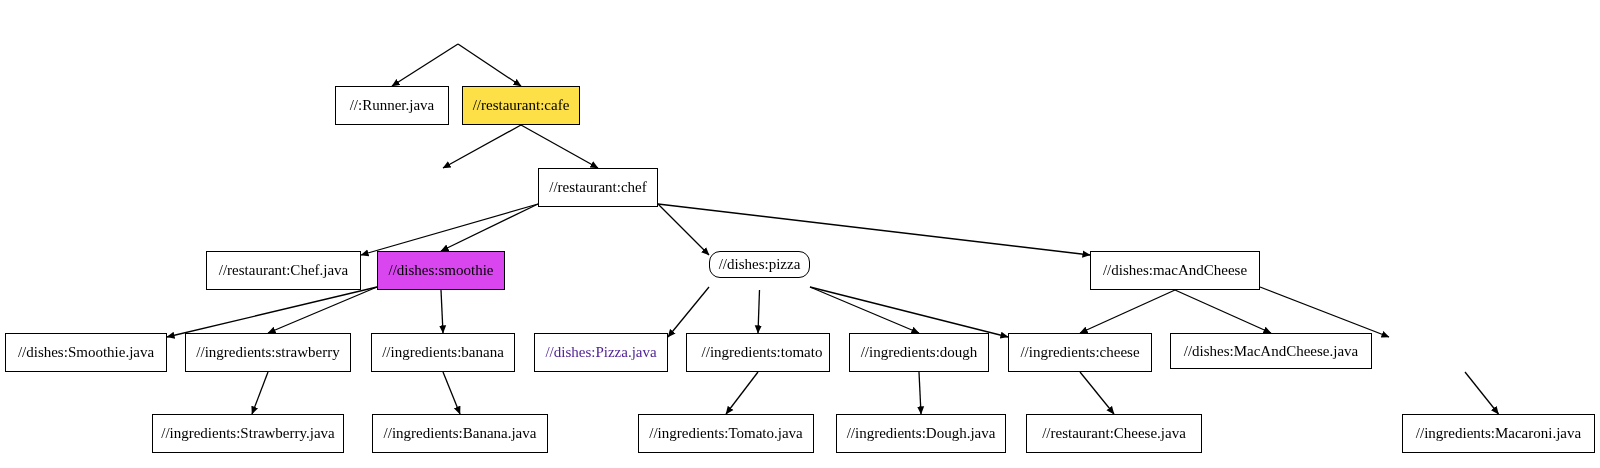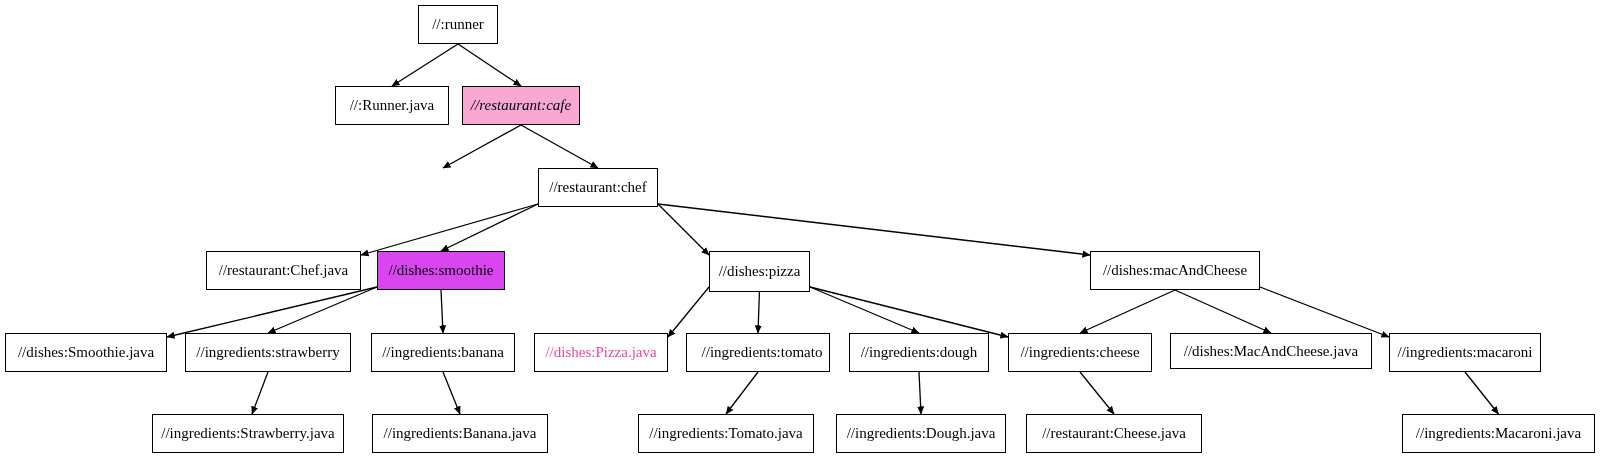--- a/index.html
+++ b/index.html
@@ -69,70 +69,64 @@
       <line x1="1175" y1="290" x2="1080" y2="333" stroke="#000000" stroke-width="1.3" marker-end="url(#arrowhead)"></line>
       <line x1="1175" y1="290" x2="1271" y2="333" stroke="#000000" stroke-width="1.3" marker-end="url(#arrowhead)"></line>
       <line x1="1260" y1="287" x2="1389" y2="337" stroke="#000000" stroke-width="1.3" marker-end="url(#arrowhead)"></line>
       <line x1="268" y1="372" x2="252" y2="414" stroke="#000000" stroke-width="1.3" marker-end="url(#arrowhead)"></line>
       <line x1="443" y1="372" x2="460" y2="414" stroke="#000000" stroke-width="1.3" marker-end="url(#arrowhead)"></line>
       <line x1="758" y1="372" x2="726" y2="414" stroke="#000000" stroke-width="1.3" marker-end="url(#arrowhead)"></line>
       <line x1="919" y1="372" x2="921" y2="414" stroke="#000000" stroke-width="1.3" marker-end="url(#arrowhead)"></line>
       <line x1="1080" y1="372" x2="1114" y2="414" stroke="#000000" stroke-width="1.3" marker-end="url(#arrowhead)"></line>
       <line x1="1465" y1="372" x2="1498.5" y2="414" stroke="#000000" stroke-width="1.3" marker-end="url(#arrowhead)"></line>
     </svg>
-<div class="graph-node" style="left: 418px; top: 5px; width: 80px; height: 39px; border-color: rgb(0, 0, 0); background: rgb(255, 255, 255); color: rgb(0, 0, 0);">
-      <span class="node-label">//:runner</span>
-    </div>
     <div class="graph-node" style="left: 335px; top: 86px; width: 114px; height: 39px; border-color: rgb(0, 0, 0); background: rgb(255, 255, 255); color: rgb(0, 0, 0);">
       <span class="node-label">//:Runner.java</span>
     </div>
-    <div class="graph-node" style="left: 462px; top: 86px; width: 118px; height: 39px; border-color: rgb(0, 0, 0); background: #f9a8d4; color: rgb(0, 0, 0); font-style: italic;">
+    <div class="graph-node" style="left: 462px; top: 86px; width: 118px; height: 39px; border-color: rgb(0, 0, 0); background: #fde047; color: rgb(0, 0, 0);">
       <span class="node-label">//restaurant:cafe</span>
     </div>
     <div class="graph-node" style="left: 538px; top: 168px; width: 120px; height: 39px; border-color: rgb(0, 0, 0); background: rgb(255, 255, 255); color: rgb(0, 0, 0);">
       <span class="node-label">//restaurant:chef</span>
     </div>
     <div class="graph-node" style="left: 206px; top: 251px; width: 155px; height: 39px; border-color: rgb(0, 0, 0); background: rgb(255, 255, 255); color: rgb(0, 0, 0);">
       <span class="node-label">//restaurant:Chef.java</span>
     </div>
     <div class="graph-node" style="left: 377px; top: 251px; width: 128px; height: 39px; border-color: rgb(0, 0, 0); background: #d946ef; color: rgb(0, 0, 0);">
       <span class="node-label">//dishes:smoothie</span>
     </div>
-    <div class="graph-node" style="left: 709px; top: 251px; width: 101px; height: 41px; border-color: rgb(0, 0, 0); background: rgb(255, 255, 255); color: rgb(0, 0, 0);">
+    <div class="graph-node" style="left: 709px; top: 251px; width: 101px; height: 27px; border-color: rgb(0, 0, 0); background: rgb(255, 255, 255); color: rgb(0, 0, 0); border-radius: 11px;">
       <span class="node-label">//dishes:pizza</span>
     </div>
     <div class="graph-node" style="left: 1090px; top: 251px; width: 170px; height: 39px; border-color: rgb(0, 0, 0); background: rgb(255, 255, 255); color: rgb(0, 0, 0);">
       <span class="node-label">//dishes:macAndCheese</span>
     </div>
     <div class="graph-node" style="left: 5px; top: 333px; width: 162px; height: 39px; border-color: rgb(0, 0, 0); background: rgb(255, 255, 255); color: rgb(0, 0, 0);">
       <span class="node-label">//dishes:Smoothie.java</span>
     </div>
     <div class="graph-node" style="left: 185px; top: 333px; width: 166px; height: 39px; border-color: rgb(0, 0, 0); background: rgb(255, 255, 255); color: rgb(0, 0, 0);">
       <span class="node-label">//ingredients:strawberry</span>
     </div>
     <div class="graph-node" style="left: 371px; top: 333px; width: 144px; height: 39px; border-color: rgb(0, 0, 0); background: rgb(255, 255, 255); color: rgb(0, 0, 0);">
       <span class="node-label">//ingredients:banana</span>
     </div>
-    <div class="graph-node" style="left: 534px; top: 333px; width: 134px; height: 39px; border-color: rgb(0, 0, 0); background: rgb(255, 255, 255); color: #ec4899;">
+    <div class="graph-node" style="left: 534px; top: 333px; width: 134px; height: 39px; border-color: rgb(0, 0, 0); background: rgb(255, 255, 255); color: #4c1d95;">
       <span class="node-label">//dishes:Pizza.java</span>
     </div>
     <div class="graph-node" style="left: 686px; top: 333px; width: 144px; height: 39px; border-color: rgb(0, 0, 0); background: rgb(255, 255, 255); color: rgb(0, 0, 0); padding-left: 8px;">
       <span class="node-label">//ingredients:tomato</span>
     </div>
     <div class="graph-node" style="left: 849px; top: 333px; width: 140px; height: 39px; border-color: rgb(0, 0, 0); background: rgb(255, 255, 255); color: rgb(0, 0, 0);">
       <span class="node-label">//ingredients:dough</span>
     </div>
     <div class="graph-node" style="left: 1008px; top: 333px; width: 144px; height: 39px; border-color: rgb(0, 0, 0); background: rgb(255, 255, 255); color: rgb(0, 0, 0);">
       <span class="node-label">//ingredients:cheese</span>
     </div>
     <div class="graph-node" style="left: 1170px; top: 333px; width: 202px; height: 36px; border-color: rgb(0, 0, 0); background: rgb(255, 255, 255); color: rgb(0, 0, 0);">
       <span class="node-label">//dishes:MacAndCheese.java</span>
-    </div>
-    <div class="graph-node" style="left: 1389px; top: 333px; width: 152px; height: 39px; border-color: rgb(0, 0, 0); background: rgb(255, 255, 255); color: rgb(0, 0, 0);">
-      <span class="node-label">//ingredients:macaroni</span>
     </div>
     <div class="graph-node" style="left: 152px; top: 414px; width: 192px; height: 39px; border-color: rgb(0, 0, 0); background: rgb(255, 255, 255); color: rgb(0, 0, 0);">
       <span class="node-label">//ingredients:Strawberry.java</span>
     </div>
     <div class="graph-node" style="left: 372px; top: 414px; width: 176px; height: 39px; border-color: rgb(0, 0, 0); background: rgb(255, 255, 255); color: rgb(0, 0, 0);">
       <span class="node-label">//ingredients:Banana.java</span>
     </div>
     <div class="graph-node" style="left: 638px; top: 414px; width: 176px; height: 39px; border-color: rgb(0, 0, 0); background: rgb(255, 255, 255); color: rgb(0, 0, 0); justify-content: center;">
       <span class="node-label">//ingredients:Tomato.java</span>
     </div>

